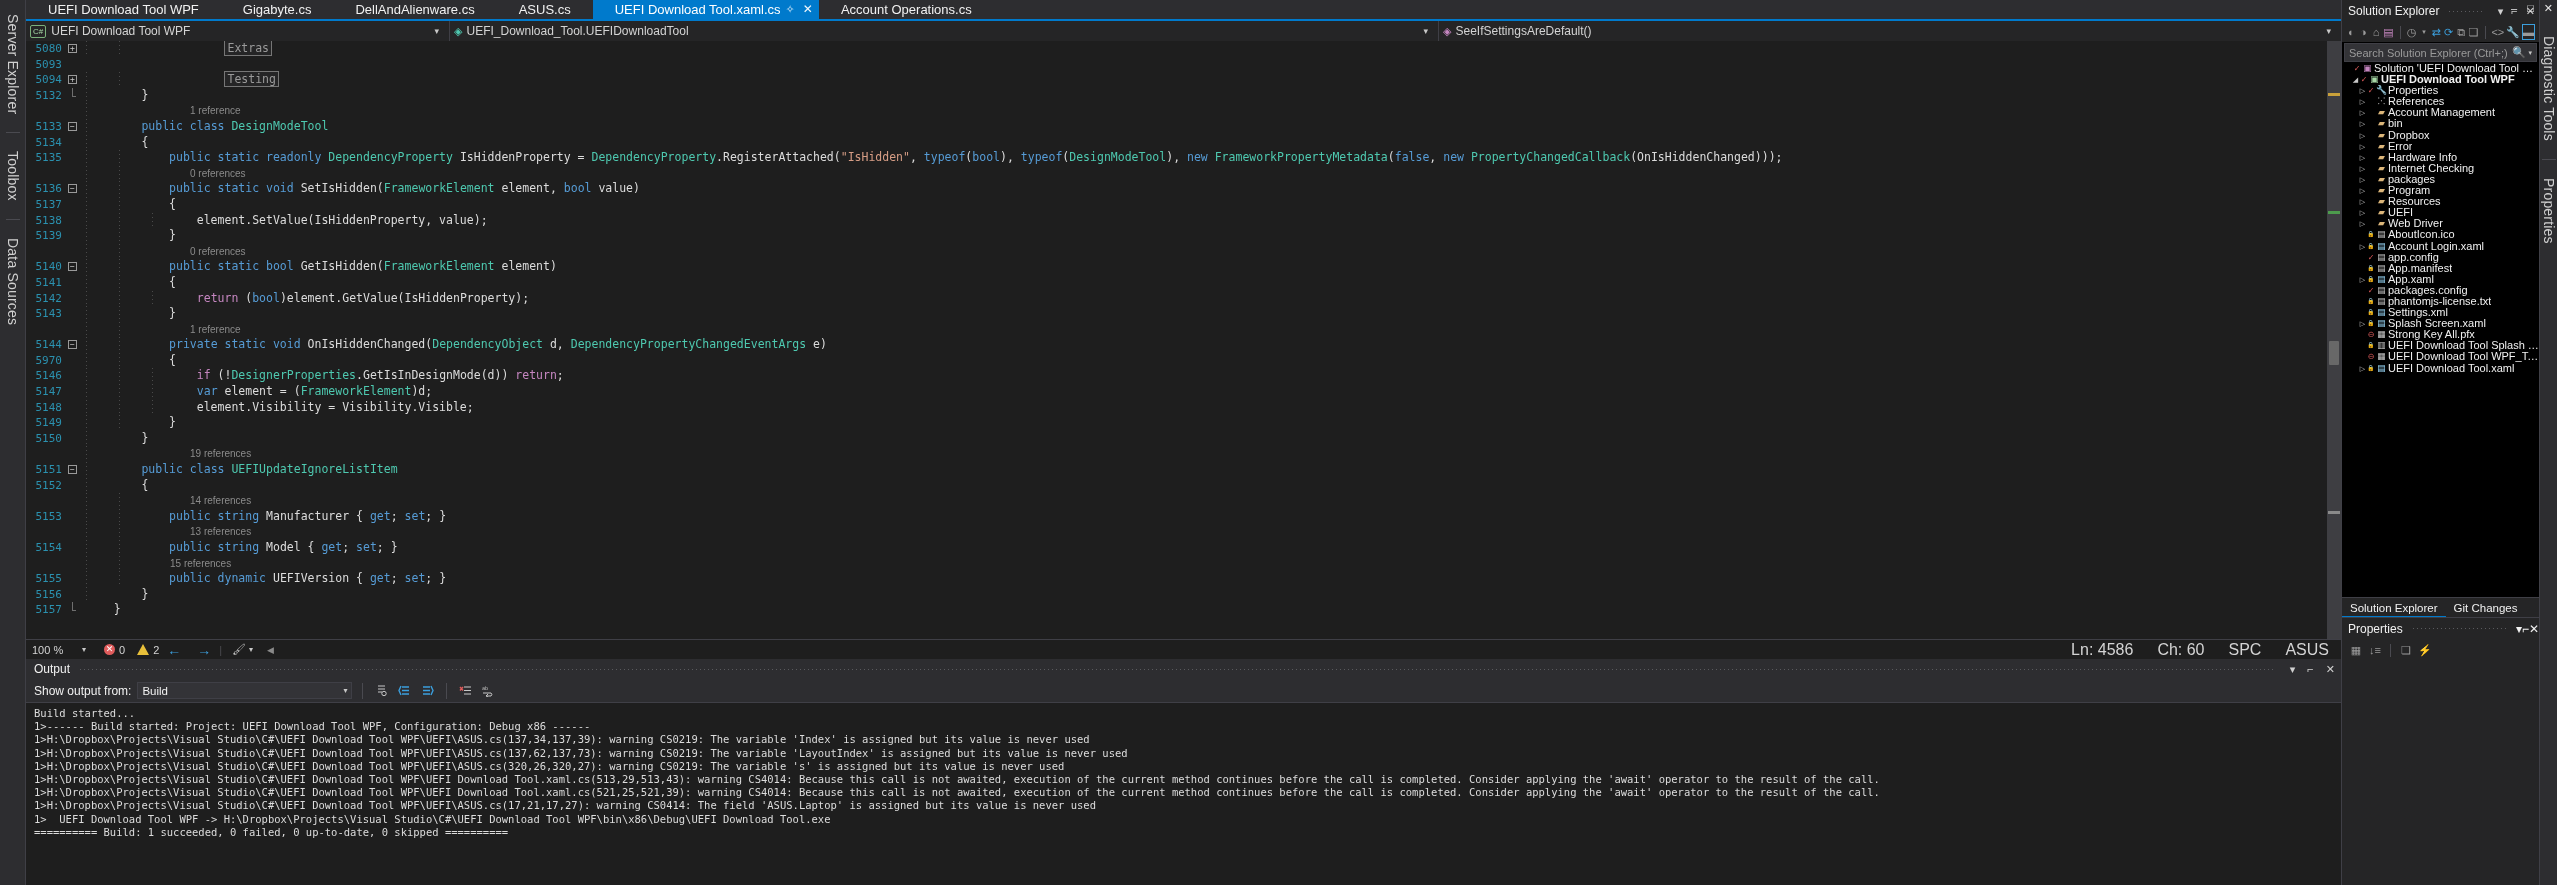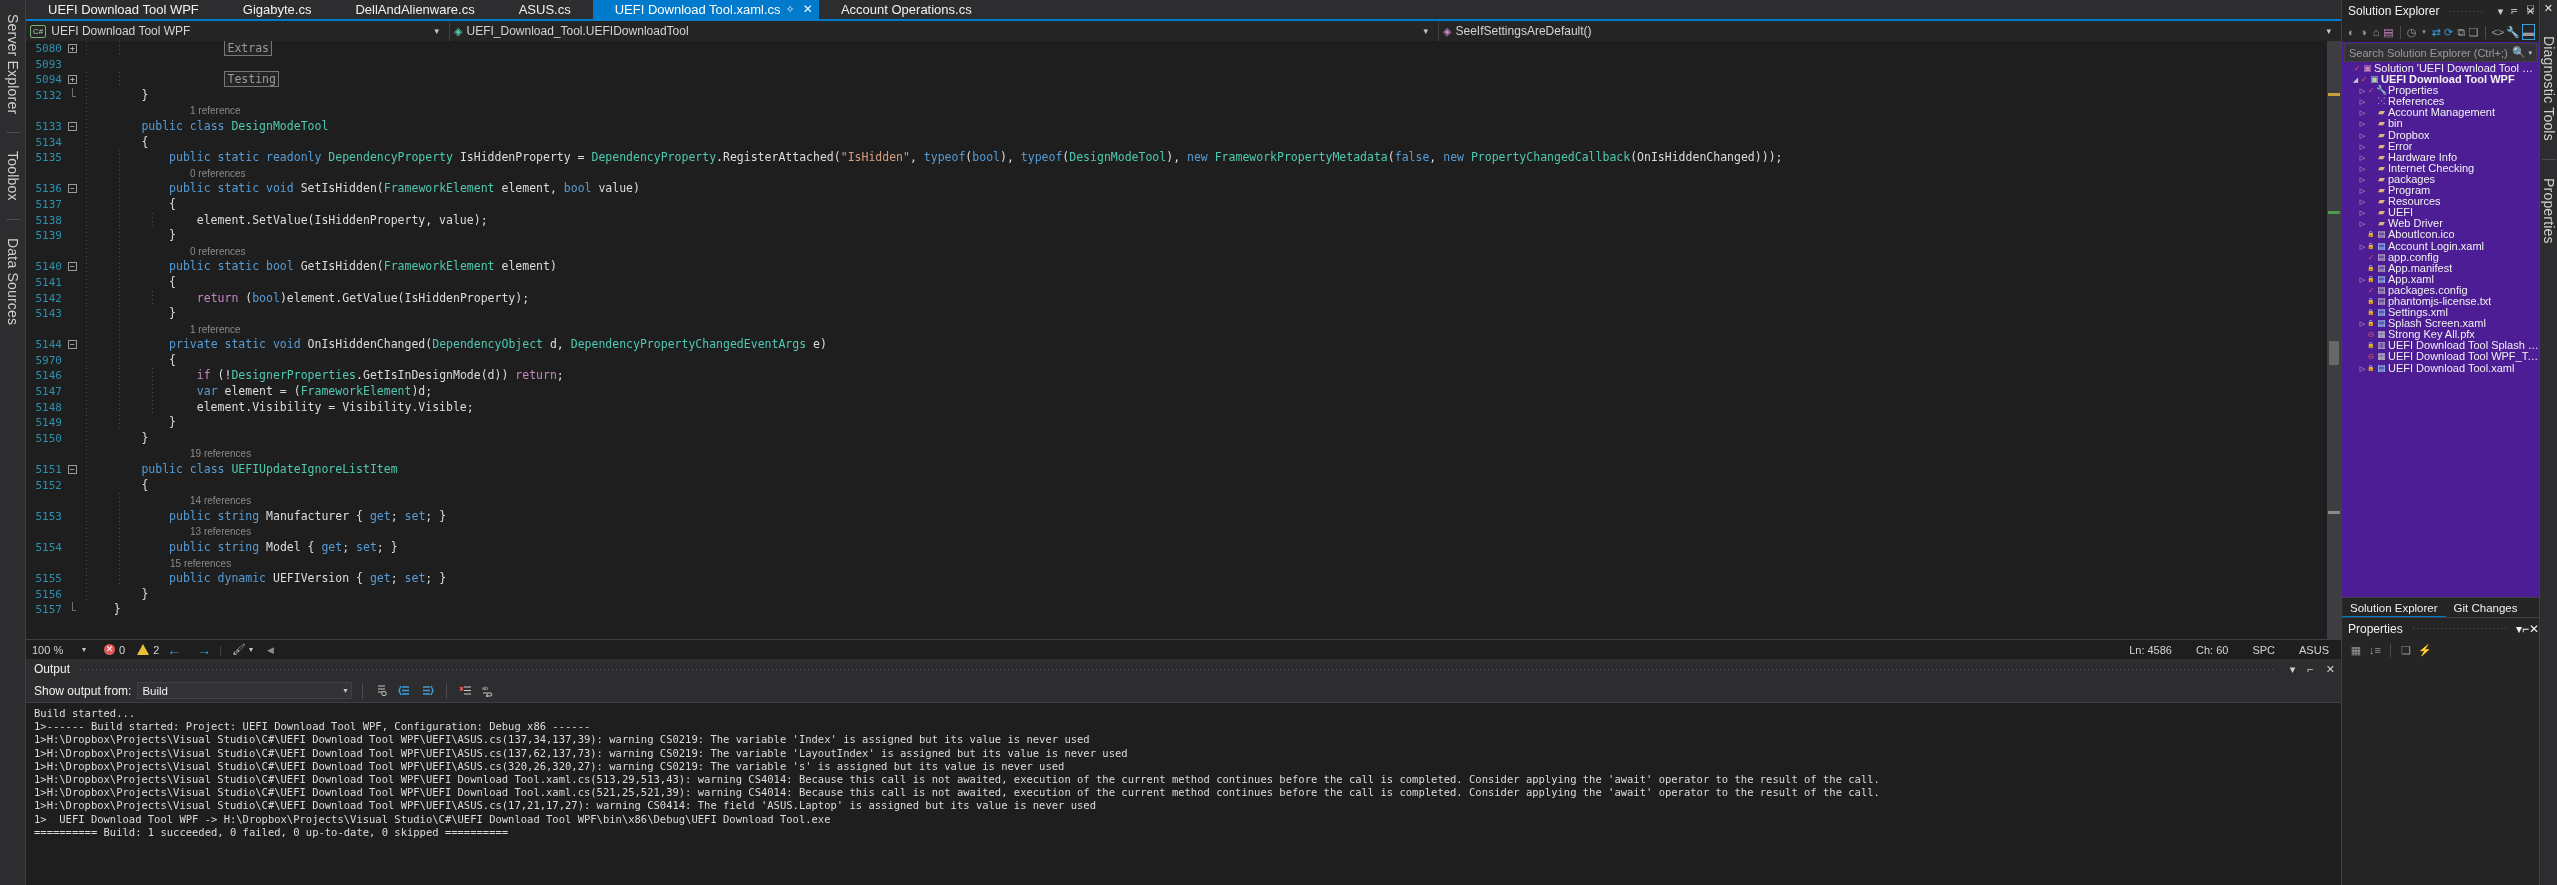--- a/index.html
+++ b/index.html
@@ -112,21 +112,21 @@
   .circ-x {
     width: 11px; height: 11px; border-radius: 50%; background: #e05c5c; color: #fff;
     font-size: 9px; line-height: 11px; text-align: center; display: inline-block;
   }
   .tri-w {
     width: 0; height: 0; border-left: 6px solid transparent; border-right: 6px solid transparent;
     border-bottom: 11px solid #e8c03a; position: relative; display: inline-block;
   }
   .arrow-btn { color: #3b9fdd; font-size: 14px; margin: 0 8px; }
   .sb-right { margin-left: auto; display: flex; align-items: center; }
-  .sb-right span { padding: 0 12px; font-size: 11px; color: #d4d4d4; }
+  .sb-right span { padding: 0 12px; font-size: 16px; color: #d4d4d4; }
 
   
   .outpane { flex: 0 0 226px; height: 226px; background: #1e1e1e; display: flex; flex-direction: column; }
   .outhead {
     height: 20px; background: #2d2d30; display: flex; align-items: center;
     font-size: 12px; color: #f1f1f1; padding-left: 8px;
   }
   .dotfill { flex: 1 1 auto; height: 1px; margin: 0 10px;
      background: repeating-linear-gradient(to right,#5a5a5e 0 1px,transparent 1px 4px); }
   .outhead .hbtn { color: #d0d0d0; font-size: 11px; padding: 0 6px; }
@@ -142,21 +142,21 @@
   .combo .cc { margin-left: auto; font-size: 8px; color: #c8c8c8; }
   .tsep { width: 1px; height: 16px; background: #4a4a50; margin: 0 4px; }
   .ticon { width: 17px; height: 17px; display: flex; align-items: center; justify-content: center; }
   .outbody {
     flex: 1 1 auto; overflow: hidden; position: relative; background: #1e1e1e;
     font-family: "DejaVu Sans Mono", monospace; font-size: 10.5px; line-height: 13.2px;
     color: #dcdcdc; padding: 4px 0 0 8px; white-space: pre;
   }
 
   
-  .right { flex: 0 0 198px; width: 198px; display: flex; flex-direction: column; background: #4c1d95;
+  .right { flex: 0 0 198px; width: 198px; display: flex; flex-direction: column; background: #000000;
            border-left: 1px solid #3f3f46; }
   .right-dock { flex: 0 0 18px; width: 18px; background: #2d2d30; border-left: 1px solid #3f3f46;
                 display: flex; flex-direction: column; align-items: center; padding-top: 26px; }
   .panel-title {
     height: 22px; display: flex; align-items: center; font-size: 12px; color: #f1f1f1;
     padding-left: 6px; background: #252526;
   }
   .panel-title .hbtn { font-size: 11px; color: #d0d0d0; padding: 0 4px; }
   .se-toolbar { height: 20px; display: flex; align-items: center; gap: 2px; padding: 0 4px; background: #252526; }
   .tb-ico { width: 16px; height: 16px; display: flex; align-items: center; justify-content: center;

